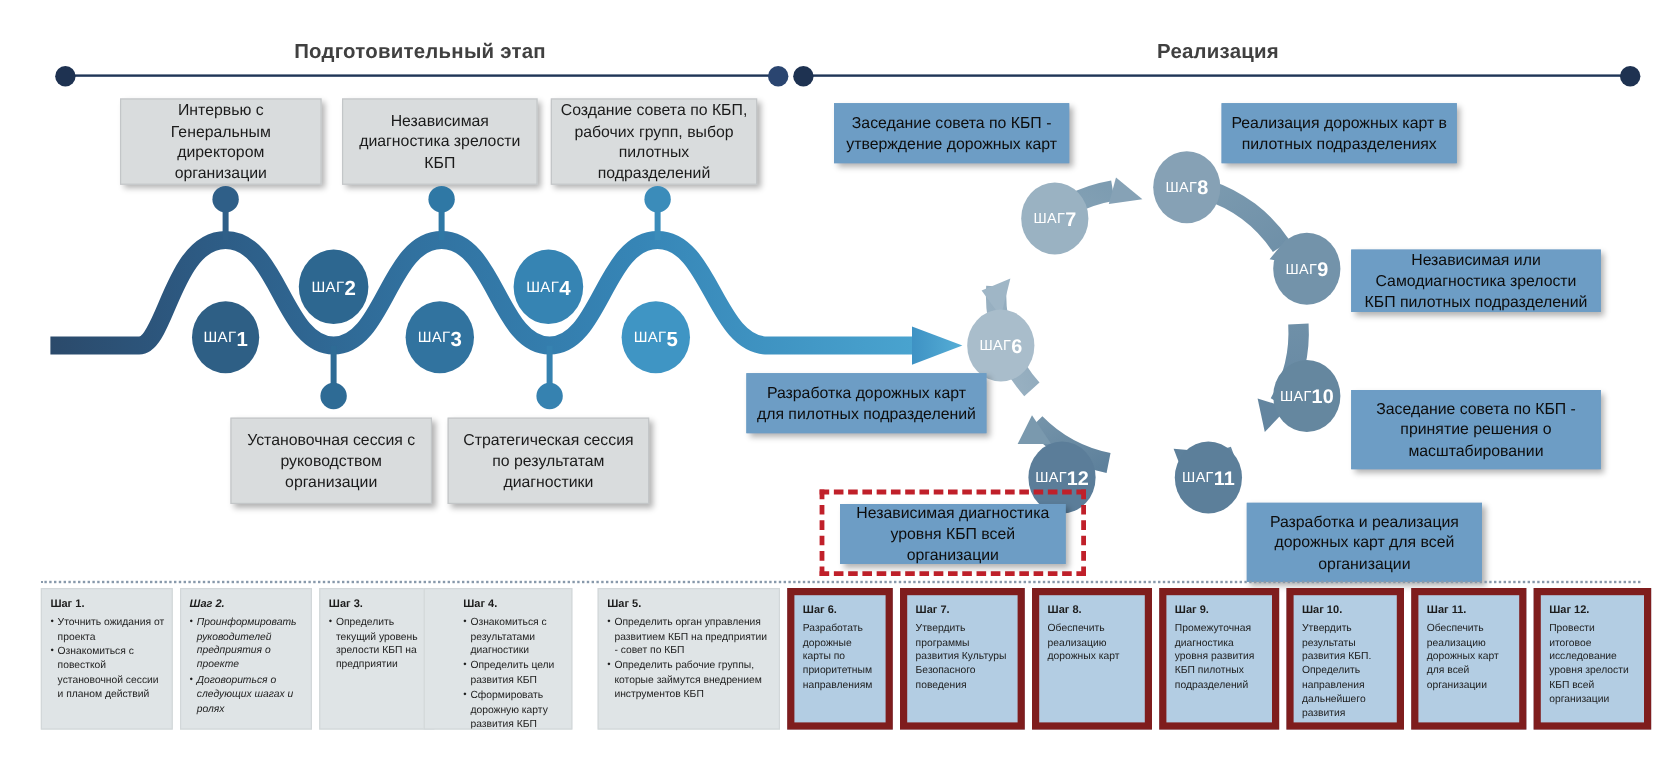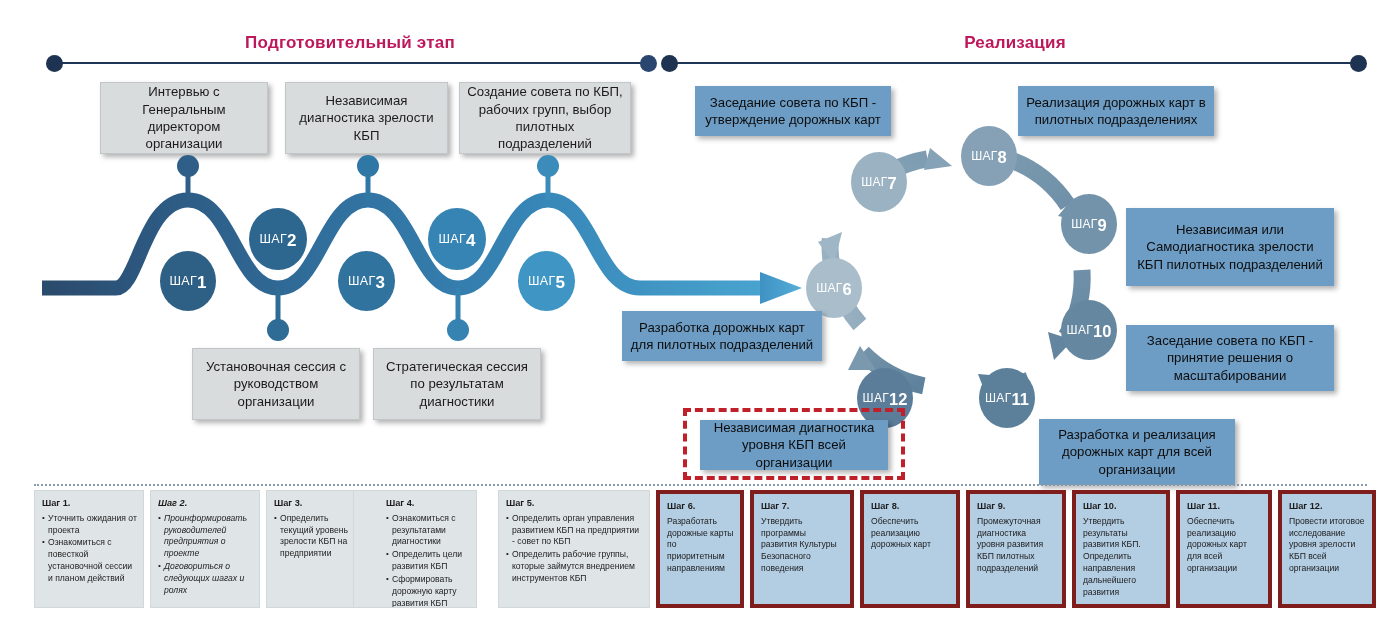--- a/index.html
+++ b/index.html
@@ -9,21 +9,21 @@
     font-family:"Liberation Sans","DejaVu Sans",sans-serif;
     color:#111111;
   }
   #stage{position:absolute;left:0;top:0;width:1399px;height:634px;}
 
   
   .tl-line{position:absolute;height:2px;background:#1f3557;}
   .tl-dot{position:absolute;width:17px;height:17px;border-radius:50%;background:#1e3251;}
   .tl-dot.mid-l{background:#2a4570;}
   .phase-title{
-    position:absolute;text-align:center;font-size:17px;font-weight:bold;color:#be185d;
+    position:absolute;text-align:center;font-size:17px;font-weight:bold;color:#404040;
     letter-spacing:.2px;white-space:nowrap;
   }
 
   
   .box{
     position:absolute;box-sizing:border-box;
     display:flex;align-items:center;justify-content:center;text-align:center;
     line-height:1.32;padding:4px 7px;
     box-shadow:3px 3px 5px rgba(0,0,0,.30);
   }
@@ -52,21 +52,21 @@
   .foot-sep{
     position:absolute;left:0;top:0;width:100%;height:0;
     border-top:2px dotted #8899ab;
   }
   .fcell{
     position:absolute;top:6px;box-sizing:border-box;
     padding:6px 6px 4px 7px;height:118px;overflow:hidden;
     font-size:8.6px;line-height:1.38;color:#1c1c1c;
   }
   .fcell.gray{background:#dfe4e6;border:1px solid #d2d7d9;}
-  .fcell.blue{background:#b3cde3;border:4px solid #7f1d1d;}
+  .fcell.blue{background:#b3cde3;border:6px solid #7f1d1d;}
   .fcell .ftitle{font-weight:bold;font-size:9.2px;margin-bottom:3px;display:block;}
   .fcell ul{margin:0;padding:0;list-style:none;}
   .fcell li{position:relative;padding-left:6px;margin-bottom:1px;}
   .fcell li:before{content:"\2022";position:absolute;left:0;top:-1px;font-size:8px;}
   .fcell p{margin:0;}
 </style>
 </head>
 <body>
 
 <div id="stage">
@@ -224,21 +224,21 @@
     <span class="lbl">ШАГ</span>
     <span class="num">11</span>
   </div>
   <div class="step cyc" style="left:857px;top:368px;width:56px;height:60px;background:#5b7d99;">
     <span class="lbl">ШАГ</span>
     <span class="num">12</span>
   </div>
 
   <div class="box blue" style="left:695px;top:86px;width:196px;height:50px;">Заседание совета по КБП - утверждение дорожных карт</div>
   <div class="box blue" style="left:1018px;top:86px;width:196px;height:50px;">Реализация дорожных карт в пилотных подразделениях</div>
-  <div class="box blue" style="left:1126px;top:208px;width:208px;height:78px;">Независимая или Самодиагностика зрелости КБП пилотных подразделений</div>
+  <div class="box blue" style="left:1126px;top:208px;width:208px;height:52px;">Независимая или Самодиагностика зрелости КБП пилотных подразделений</div>
   <div class="box blue" style="left:1126px;top:325px;width:208px;height:66px;">Заседание совета по КБП - принятие решения о масштабировании</div>
   <div class="box blue" style="left:1039px;top:419px;width:196px;height:66px;">Разработка и реализация дорожных карт для всей организации</div>
   <div class="box blue" style="left:622px;top:311px;width:200px;height:50px;">Разработка дорожных карт для пилотных подразделений</div>
 
   <div class="dash-hl" style="left:683px;top:408px;width:222px;height:72px;"></div>
   <div class="box blue" style="left:700px;top:420px;width:188px;height:50px;">Независимая диагностика уровня КБП всей организации</div>
 
   <div id="footer">
     <div class="foot-sep"></div>
 

